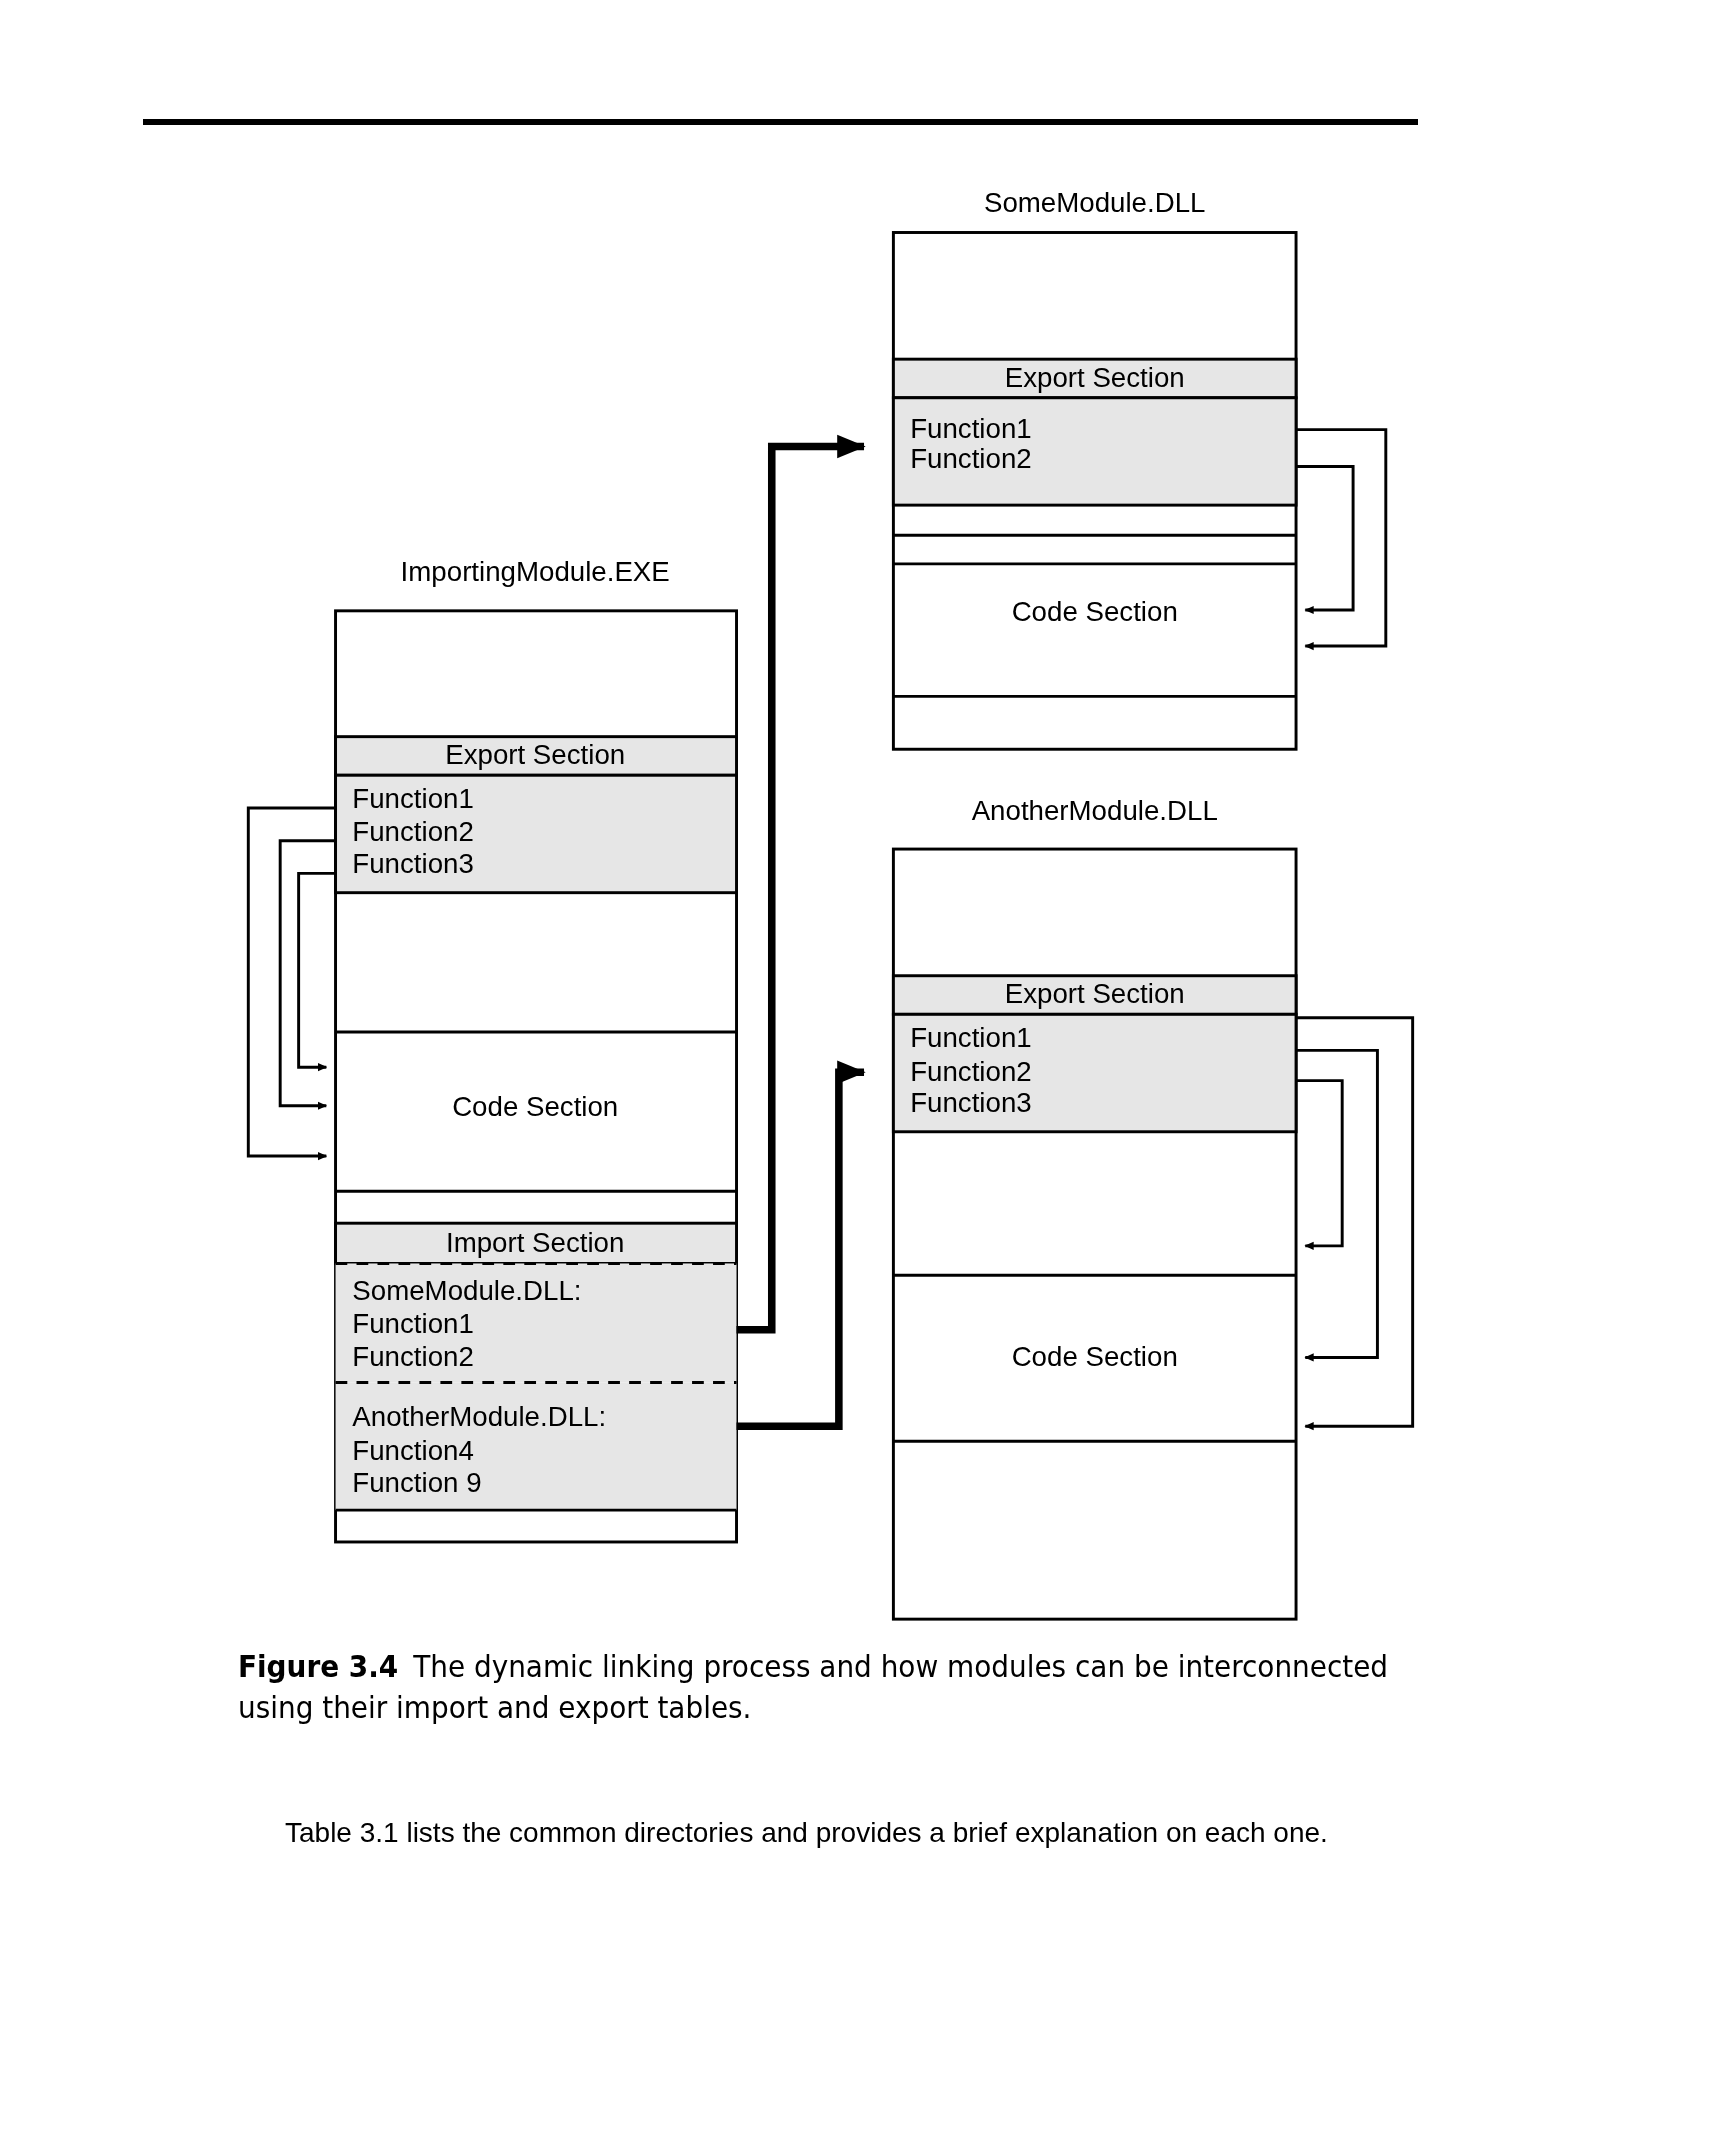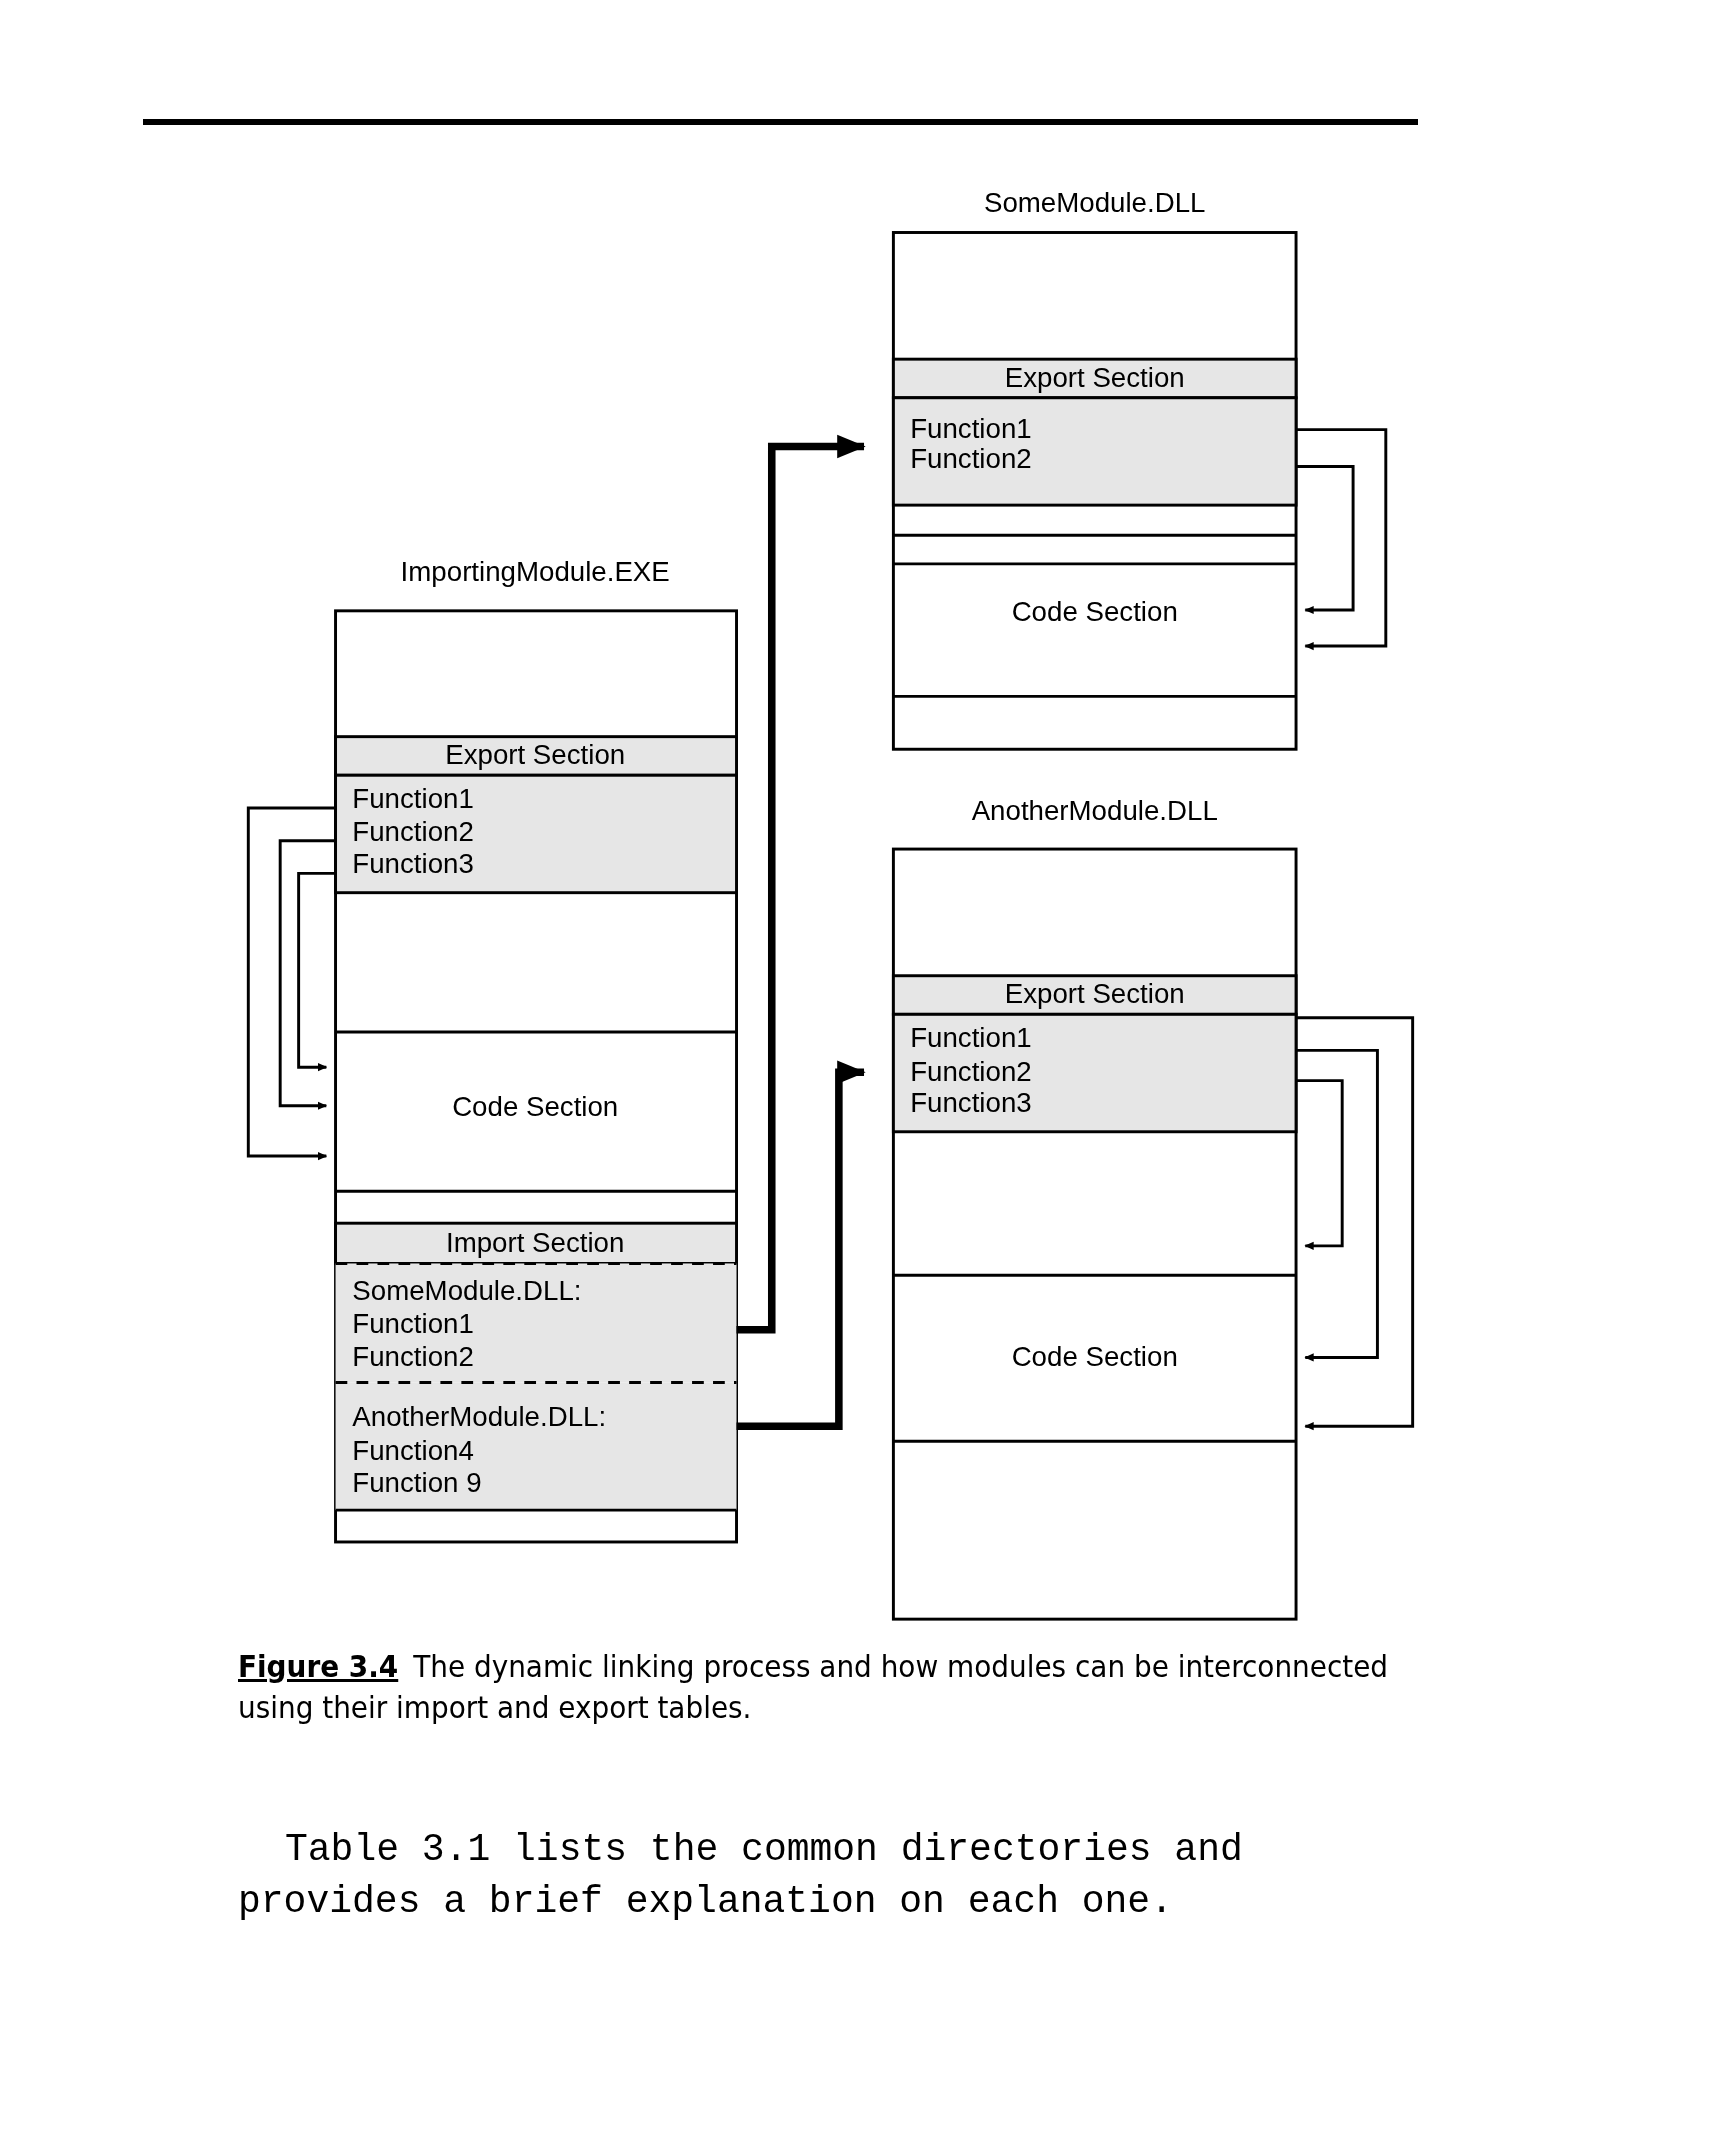--- a/index.html
+++ b/index.html
@@ -74,30 +74,29 @@
     top: 1646px;
     width: 1175px;
     font-family: "DejaVu Sans Condensed", "Liberation Sans Narrow", "Liberation Sans", sans-serif;
     font-size: 31px;
     line-height: 1.33;
     color: #000;
   }
   #figure-caption .fig-num {
     font-weight: bold;
     margin-right: 15px;
-    text-decoration: underline;
   }
 
   #body-paragraph {
     position: absolute;
     left: 238px;
     top: 1786px;
     width: 1175px;
-    font-family: Liberation Mono, monospace;
-    font-size: 38px;
+    font-family: Liberation Sans, sans-serif;
+    font-size: 28px;
     line-height: 1.36;
     text-indent: 47px;
     color: #000;
   }
 </style>
 </head>
 <body>
 
 <div id="page-header">
   <div class="head-line"></div>

